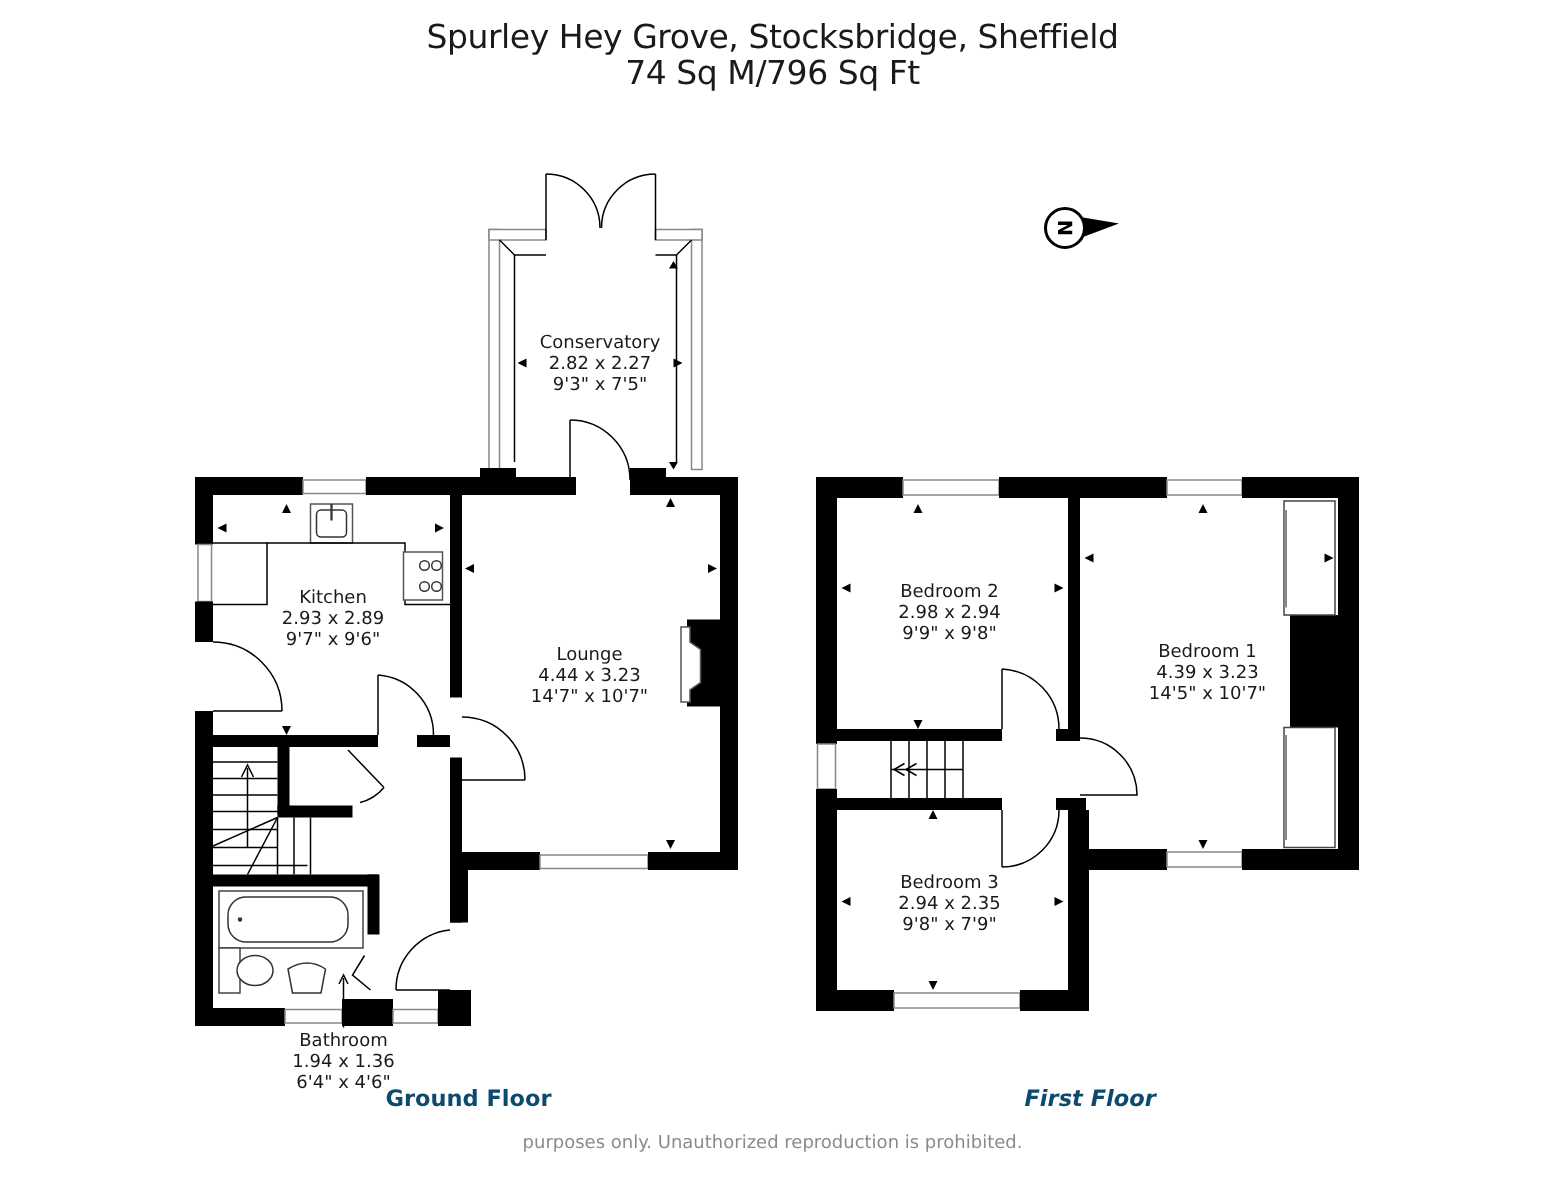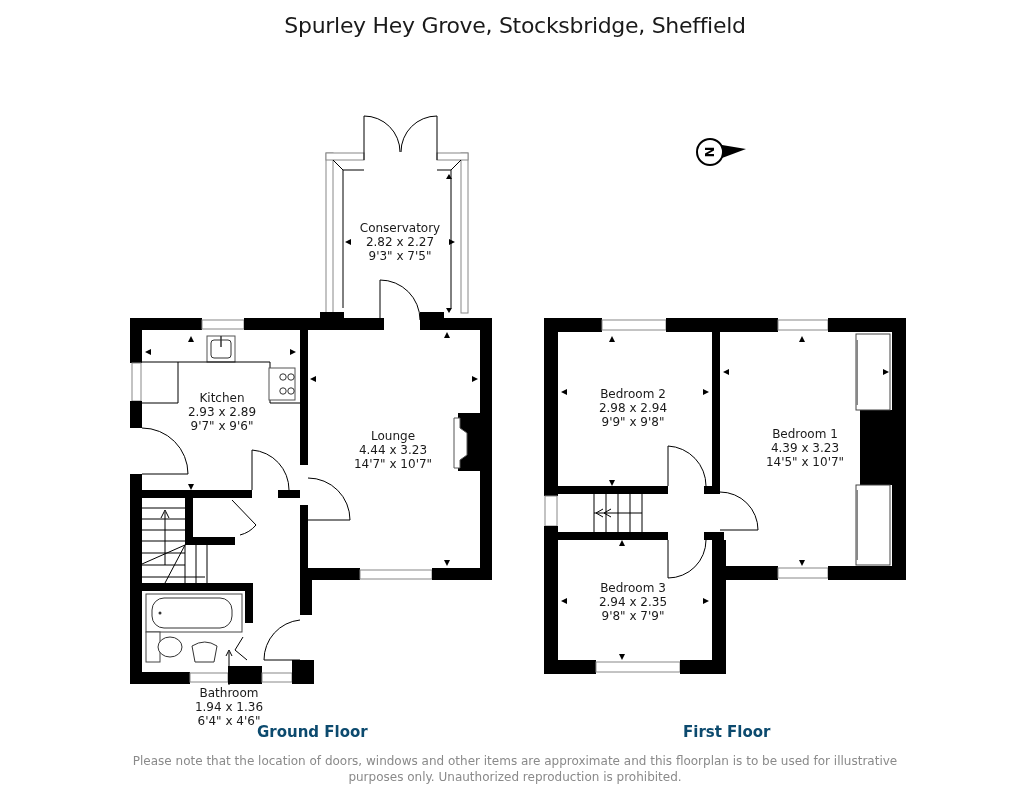--- a/index.html
+++ b/index.html
@@ -14,20 +14,21 @@
   .wall { fill: #000; }
   .win { fill: #fff; stroke: #888; stroke-width: 1; }
   .thin { fill: none; stroke: #000; stroke-width: 1; }
   .arrow { fill: #000; }
 </style>
 </head>
 <body>
 
 <div class="title-block">
   <div class="title-line">Spurley Hey Grove, Stocksbridge, Sheffield</div>
+  <div class="title-line">74 Sq M/796 Sq Ft</div>
 </div>
 
 <svg class="plan" width="1036" height="800" viewBox="0 0 1036 800">
 
   <g>
     <circle cx="710" cy="152" r="13" fill="none" stroke="#000" stroke-width="2"></circle>
     <polygon points="722,145 746,149 722,158" fill="#000"></polygon>
     <text x="710" y="157" text-anchor="middle" font-size="13" font-weight="bold" font-family="DejaVu Sans, sans-serif" fill="#000" transform="rotate(90 710 152)">N</text>
   </g>
 
@@ -234,18 +235,17 @@
     <text class="room-label" x="633" y="606">2.94 x 2.35</text>
     <text class="room-label" x="633" y="620">9'8" x 7'9"</text>
     <polygon class="arrow" points="622,540 619,546 625,546"></polygon>
     <polygon class="arrow" points="622,660 619,654 625,654"></polygon>
     <polygon class="arrow" points="561,601 567,598 567,604"></polygon>
     <polygon class="arrow" points="709,601 703,598 703,604"></polygon>
   </g>
 </svg>
 
 <div class="floor-label" style="left:257px; top:723px;">Ground Floor</div>
-<div class="floor-label" style="left:683px; top:723px;">First Floor</div>
+<div class="floor-label" style="left:683px; top:723px;font-style:italic;">First Floor</div>
 
 <div class="disclaimer">
-  <span>Please note that the location of doors, windows and other items are approximate and this floorplan is to be used for illustrative</span>
   <span>purposes only. Unauthorized reproduction is prohibited.</span>
 </div>
 
 </body></html>

